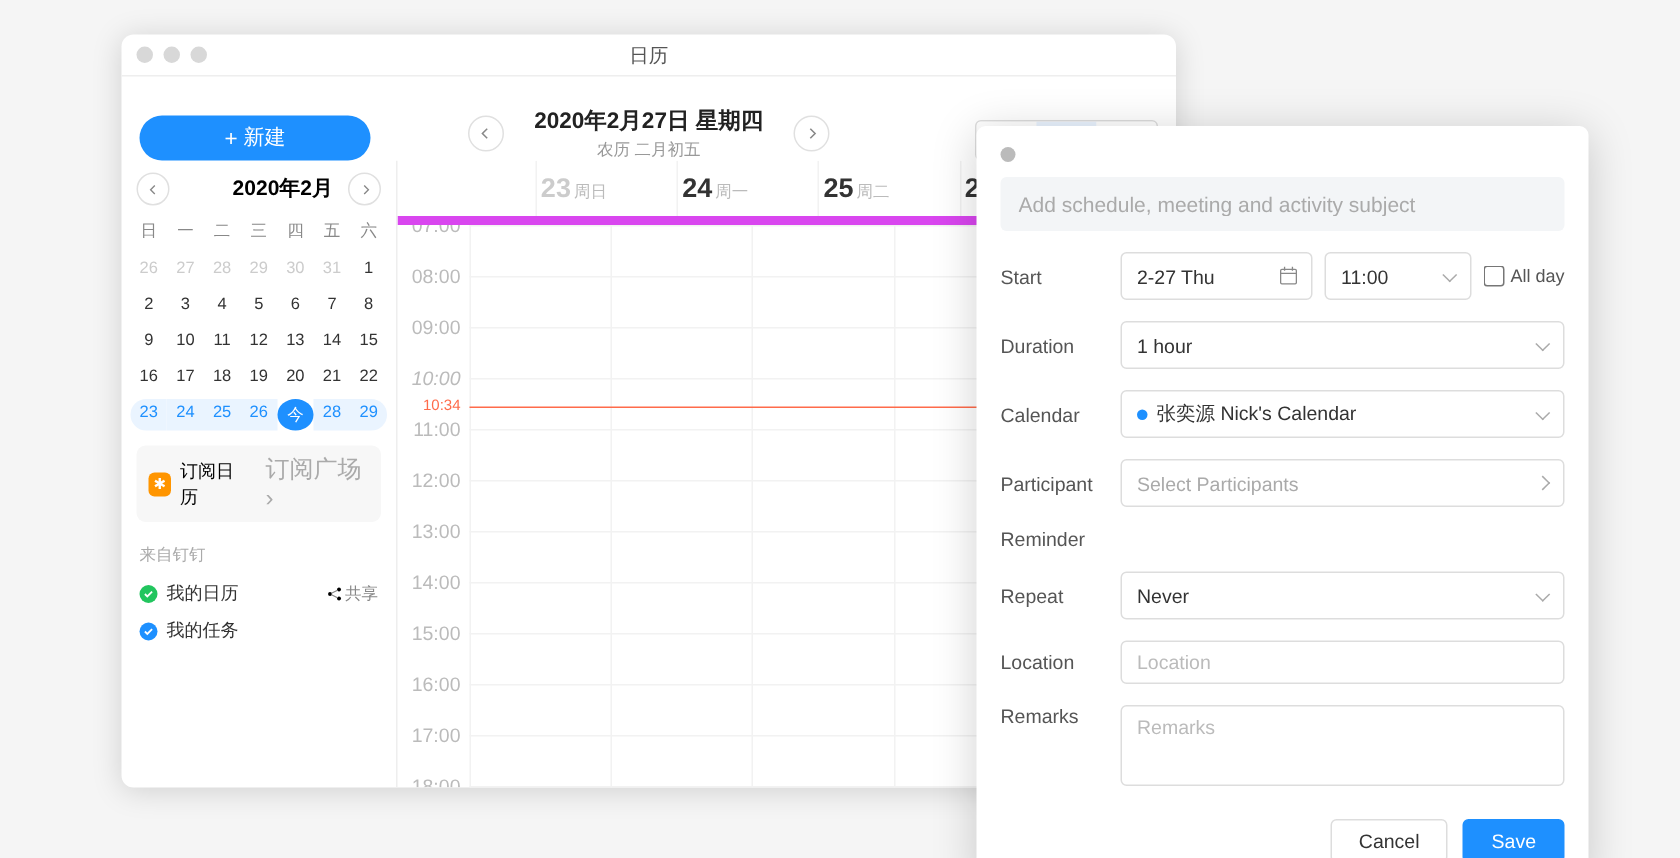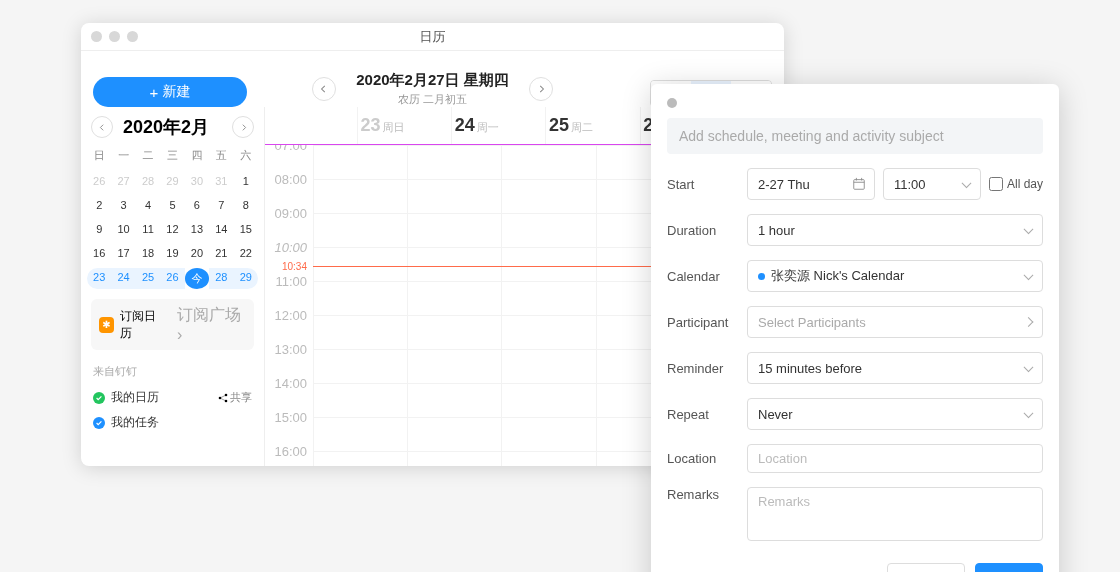--- a/index.html
+++ b/index.html
@@ -1,20 +1,20 @@
 <!DOCTYPE html>
 <html><head>
 <meta charset="utf-8">
 <style>
 * { box-sizing: border-box; margin: 0; padding: 0; font-family: -apple-system, "PingFang SC", "Helvetica Neue", Arial, sans-serif; }
 body { background: #f5f5f5; width: 1120px; height: 572px; position: relative; overflow: hidden; }
 
 
 .cal-window {
-  position: absolute; left: 81px; top: 23px; width: 703px; height: 443px;
+  position: absolute; left: 81px; top: 23px; width: 703px; height: 502px;
   background: #fff; border-radius: 8px; box-shadow: 0 2px 20px rgba(0,0,0,0.15);
   display: flex; flex-direction: column; overflow: hidden;
 }
 
 
 .titlebar {
   height: 28px; display: flex; align-items: center; padding: 0 10px;
   border-bottom: 1px solid #eee; position: relative;
 }
 .traffic { display: flex; gap: 7px; }
@@ -40,21 +40,21 @@
   margin-left: auto; display: flex; border: 1px solid #ddd; border-radius: 4px; overflow: hidden;
 }
 .view-toggle button { border: none; background: #fff; padding: 4px 14px; font-size: 12px; color: #555; cursor: pointer; }
 .view-toggle button.active { background: #eaf4ff; color: #1e90ff; }
 
 
 .cal-body { display: flex; flex: 1; overflow: hidden; }
 .sidebar { width: 184px; border-right: 1px solid #eee; display: flex; flex-direction: column; padding: 8px 0 10px; }
 .mini-header { display: flex; align-items: center; justify-content: center; gap: 10px; padding: 0 10px 6px; }
 .mini-header button { width: 22px; height: 22px; border: 1px solid #e0e0e0; border-radius: 50%; background: #fff; color: #888; cursor: pointer; display:flex;align-items:center;justify-content:center;font-size:11px;}
-.mini-title { font-size: 18px; font-weight: 600; flex:1; text-align:left; }
+.mini-title { font-size: 14px; font-weight: 600; flex:1; text-align:right; }
 
 .mini-grid { display: grid; grid-template-columns: repeat(7, 1fr); font-size: 11px; padding: 0 6px; row-gap: 6px; }
 .mini-grid .dow { text-align: center; color: #888; font-size: 11px; padding: 3px 0; }
 .mini-grid .cell { text-align: center; padding: 3px 0; color: #333; border-radius: 10px; cursor: pointer; }
 .mini-grid .cell.muted { color: #ccc; }
 .mini-grid .cell.in-row { background: #eaf4ff; color: #1e90ff; border-radius: 0; }
 .mini-grid .cell.in-row.first { border-top-left-radius: 12px; border-bottom-left-radius: 12px; }
 .mini-grid .cell.in-row.last  { border-top-right-radius: 12px; border-bottom-right-radius: 12px; }
 .mini-grid .cell.today { background: #1e90ff; color: #fff; border-radius: 50%; position: relative; }
 
@@ -64,21 +64,21 @@
 .subscribe-row .plaza { font-size: 16px; color: #aaa; }
 
 .from-ding { font-size: 11px; color: #aaa; padding: 14px 12px 6px; }
 .cal-item { display:flex; align-items:center; gap:6px; font-size:12px; padding: 4px 12px; color:#333; }
 .cal-item .bullet { width:12px; height:12px; border-radius:50%; display:flex;align-items:center;justify-content:center; }
 .cal-item .bullet svg { width:8px;height:8px;fill:#fff;}
 .cal-item .share { margin-left:auto; font-size:11px; color:#888; cursor:pointer; display:flex;align-items:center;gap:2px;}
 
 
 .grid { flex:1; display:flex; flex-direction:column; overflow:hidden; }
-.day-header { display:flex; border-bottom: 1px solid #d946ef; gap: 44px; }
+.day-header { display:flex; border-bottom: 6px solid #d946ef; gap: 44px; }
 .time-gutter-h { width: 48px; }
 .day-col { flex:1; text-align:center; padding: 8px 0; border-left: 1px solid #f2f2f2; }
 .day-col .num { font-size: 18px; font-weight: 600; color: #333; }
 .day-col .lab { font-size: 11px; color: #bbb; margin-left: 2px; }
 .day-col.muted .num { color: #ccc; }
 .day-col.today .num, .day-col.today .lab { color: #1e90ff; }
 
 .time-body { flex:1; overflow:hidden; position:relative; display:flex; }
 .time-gutter { width:48px; position:relative; }
 .hour-label { position:absolute; right:6px; font-size:13px; color:#bbb; transform: translateY(-50%); }
@@ -363,23 +363,20 @@
 
   <div class="form-row">
     <label>Participant</label>
     <div class="select arrow-r">
       <span style="color:#aaa">Select Participants</span>
     </div>
   </div>
 
   <div class="form-row">
     <label>Reminder</label>
-    <div class="select">
-      <span>15 minutes before</span>
-    </div>
   </div>
 
   <div class="form-row">
     <label>Repeat</label>
     <div class="select">
       <span>Never</span>
     </div>
   </div>
 
   <div class="form-row">

